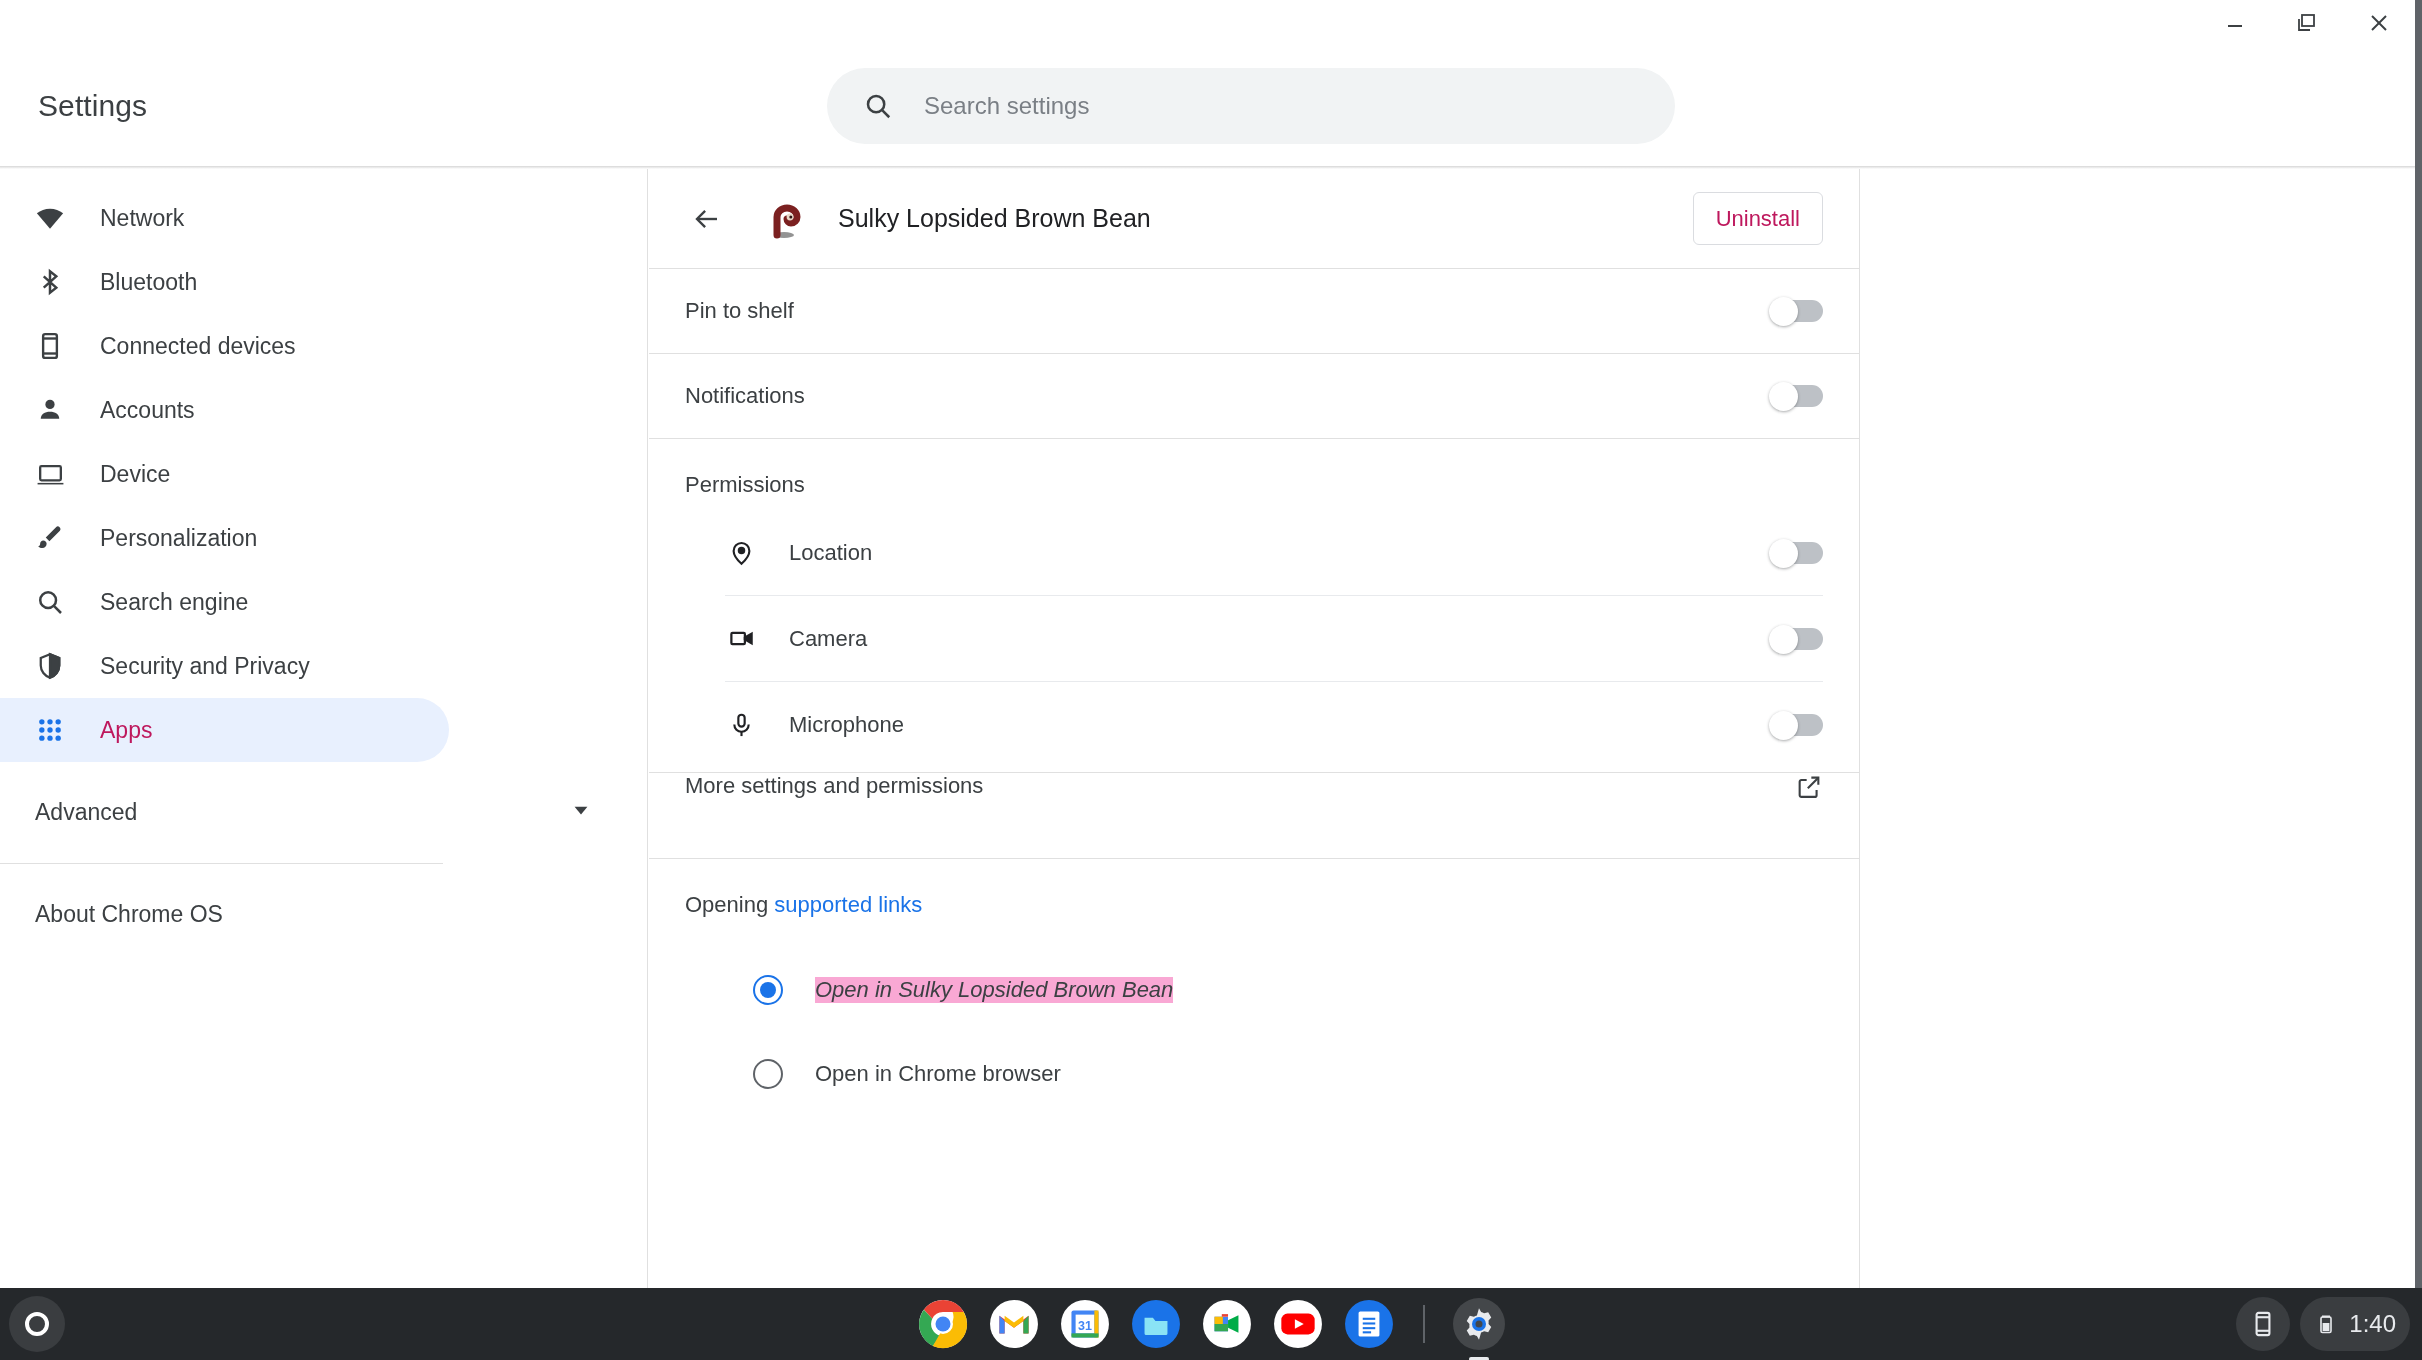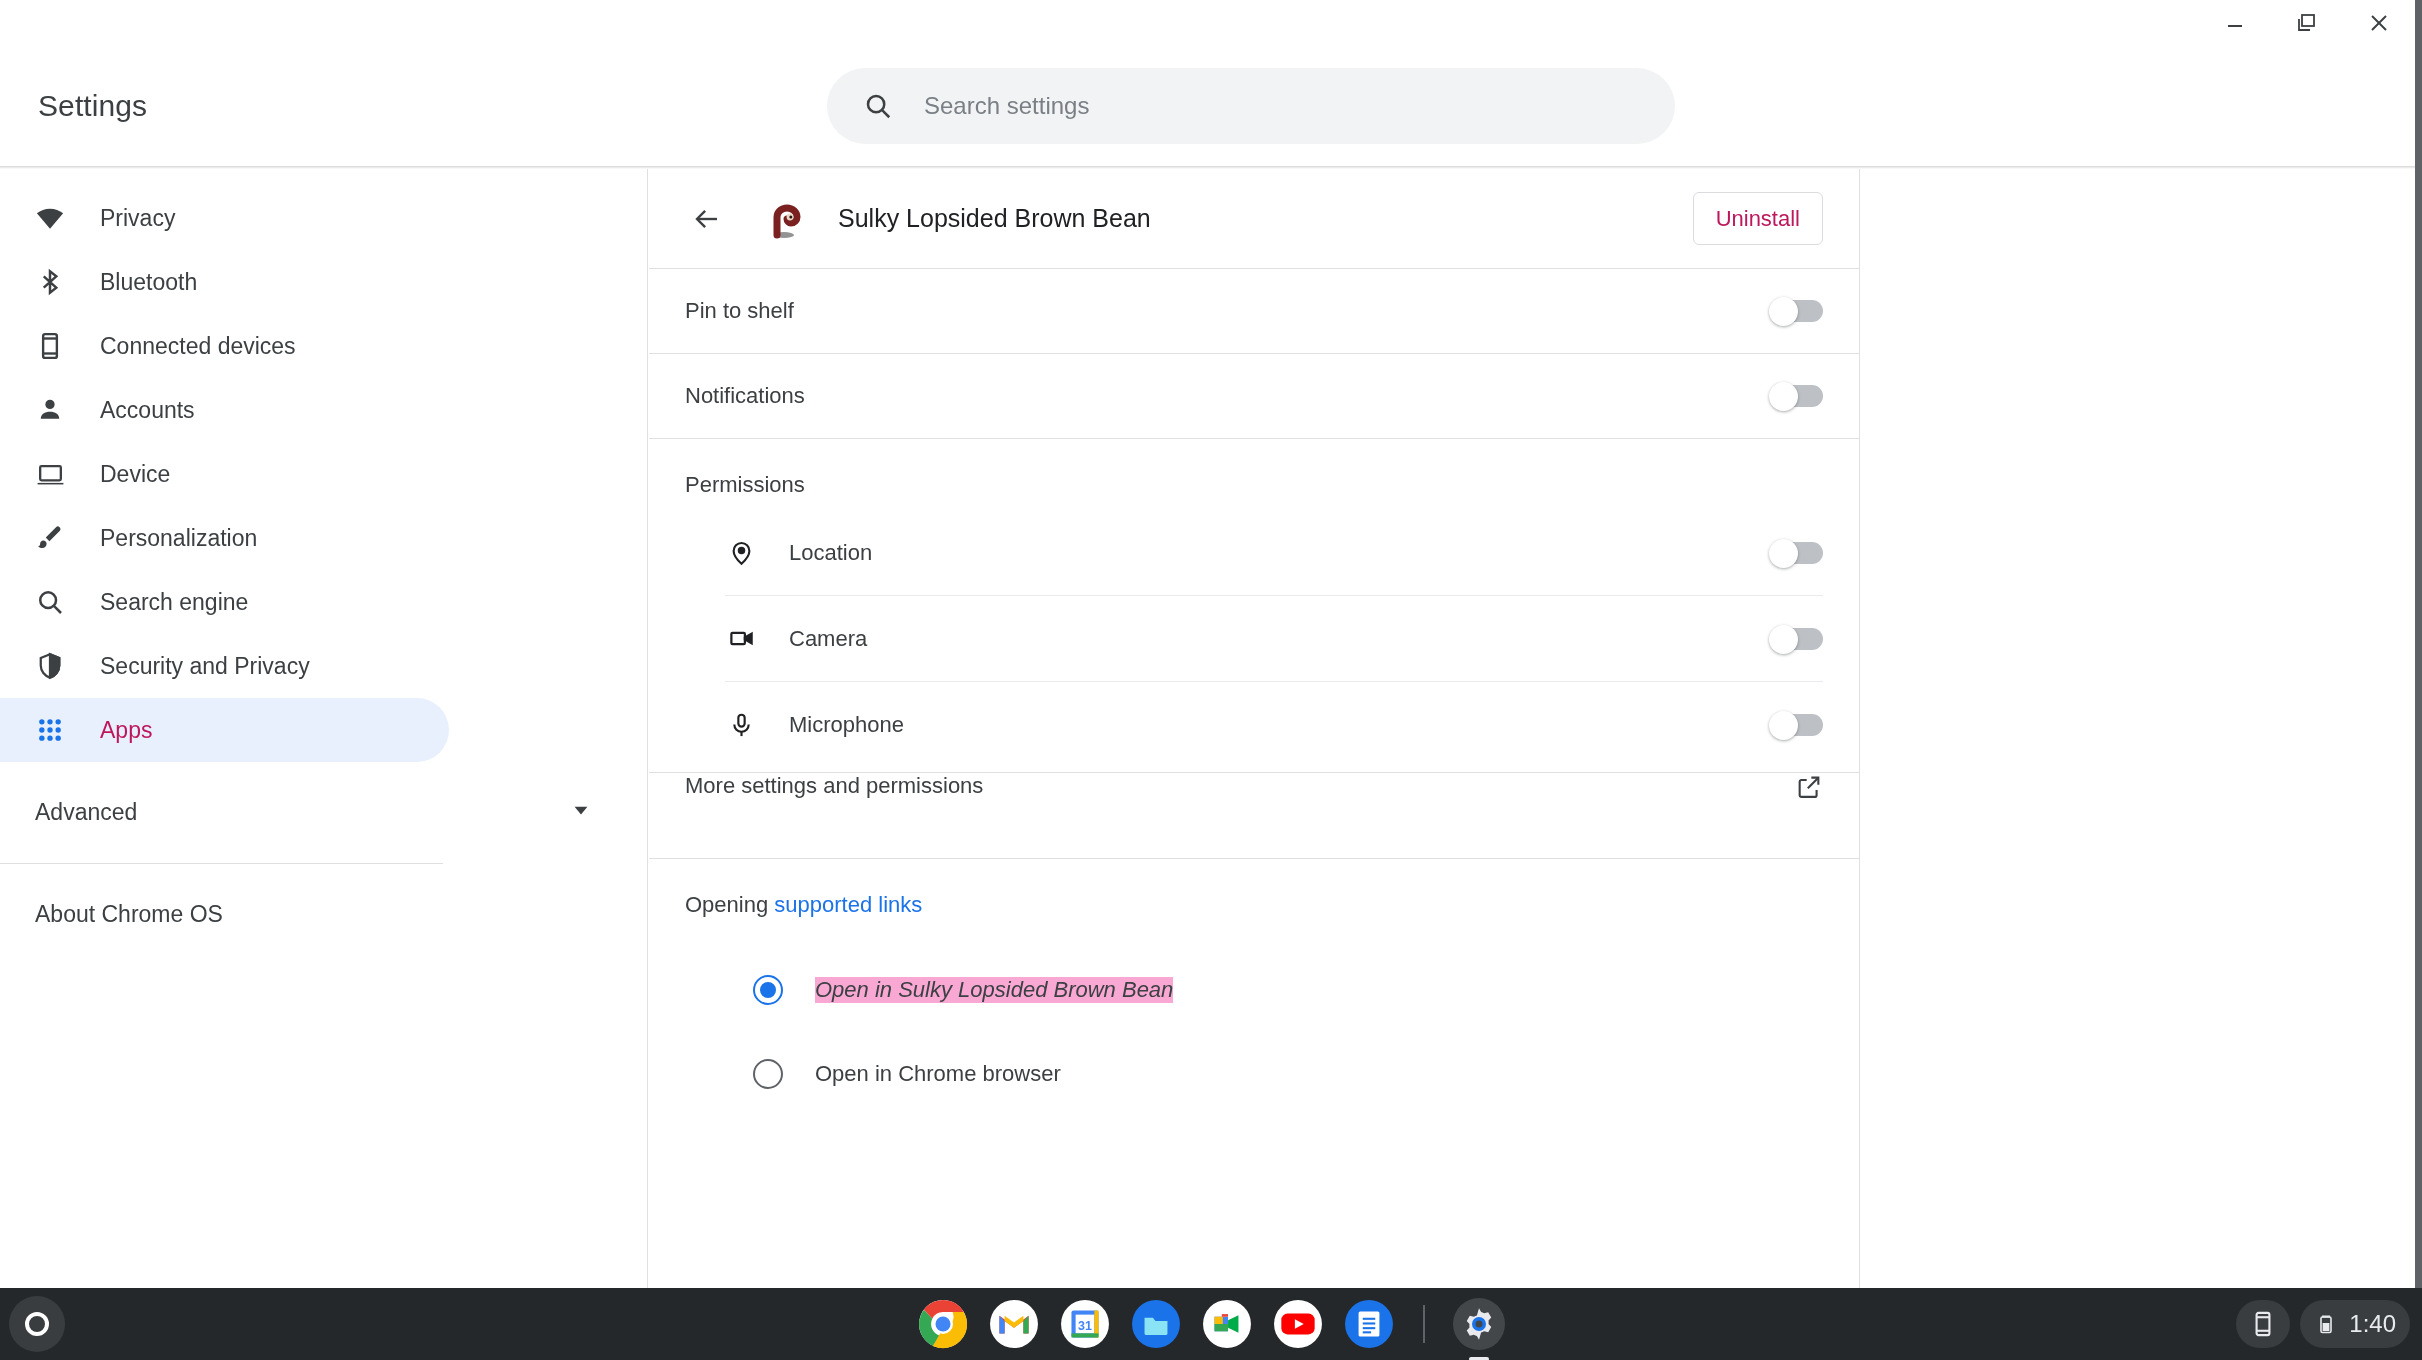--- a/index.html
+++ b/index.html
@@ -300,21 +300,21 @@
   .shelf-sep {
     width: 2px; height: 38px; background: #5f6368; margin: 0 9px;
   }
 
   .shelf-right {
     position: absolute; right: 12px; top: 50%;
     transform: translateY(-50%);
     display: flex; align-items: center; gap: 10px;
   }
   .tray-btn {
-    height: 48px; border-radius: 27px;
+    height: 54px; border-radius: 27px;
     background: #3a3d40;
     display: flex; align-items: center; justify-content: center;
     cursor: pointer; padding: 0 14px;
   }
   .tray-btn.square { width: 54px; padding: 0; }
   .tray-time {
     color: #e8eaed; font-size: 24px; margin-left: 11px;
     font-family: "Liberation Sans", sans-serif;
   }
 </style>
@@ -363,21 +363,21 @@
     <div class="body-area">
 
       <nav class="sidebar">
 
         <div class="nav-item">
           <span class="ico">
             <svg width="30" height="30" viewBox="0 0 24 24" fill="currentColor">
               <path d="M12 20.5 1.5 8.2C4.4 5.9 8 4.5 12 4.5s7.6 1.4 10.5 3.7L12 20.5z"></path>
             </svg>
           </span>
-          <span class="lbl">Privacy</span>
+          <span class="lbl">Network</span>
         </div>
 
         <div class="nav-item">
           <span class="ico">
             <svg width="30" height="30" viewBox="0 0 24 24" fill="none" stroke="currentColor" stroke-width="2">
               <path d="M7 7.5 17 16.5 12 20.5V3.5l5 4L7 16.5"></path>
             </svg>
           </span>
           <span class="lbl">Bluetooth</span>
         </div>

